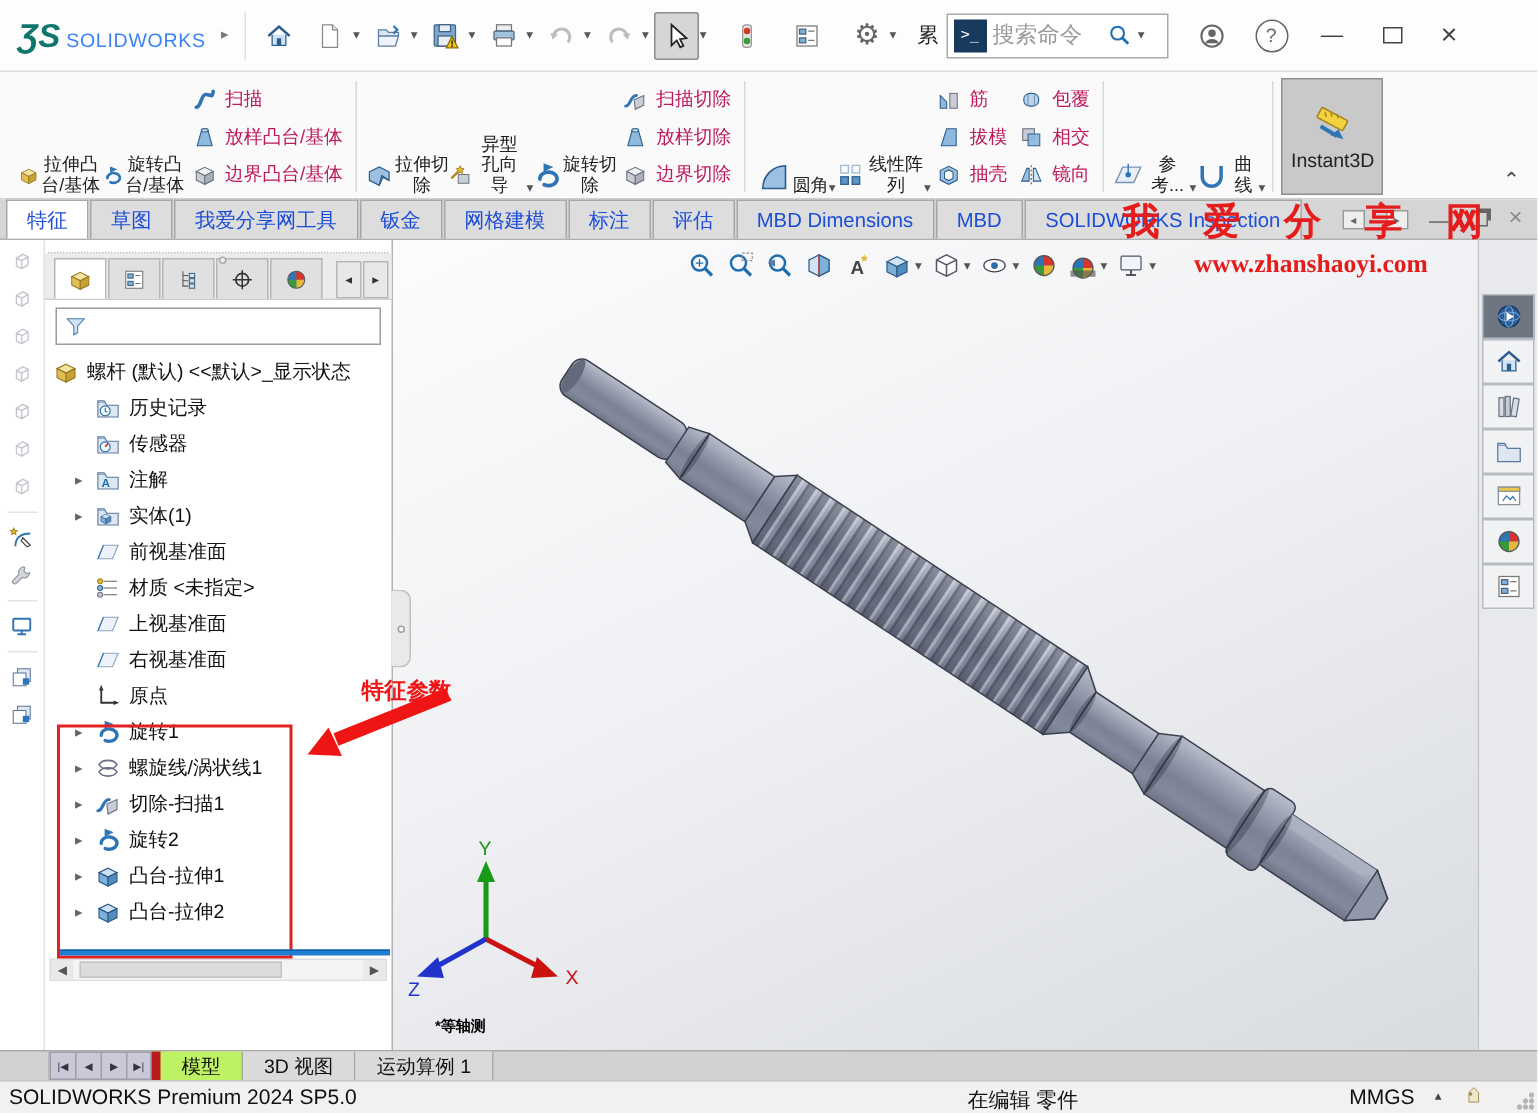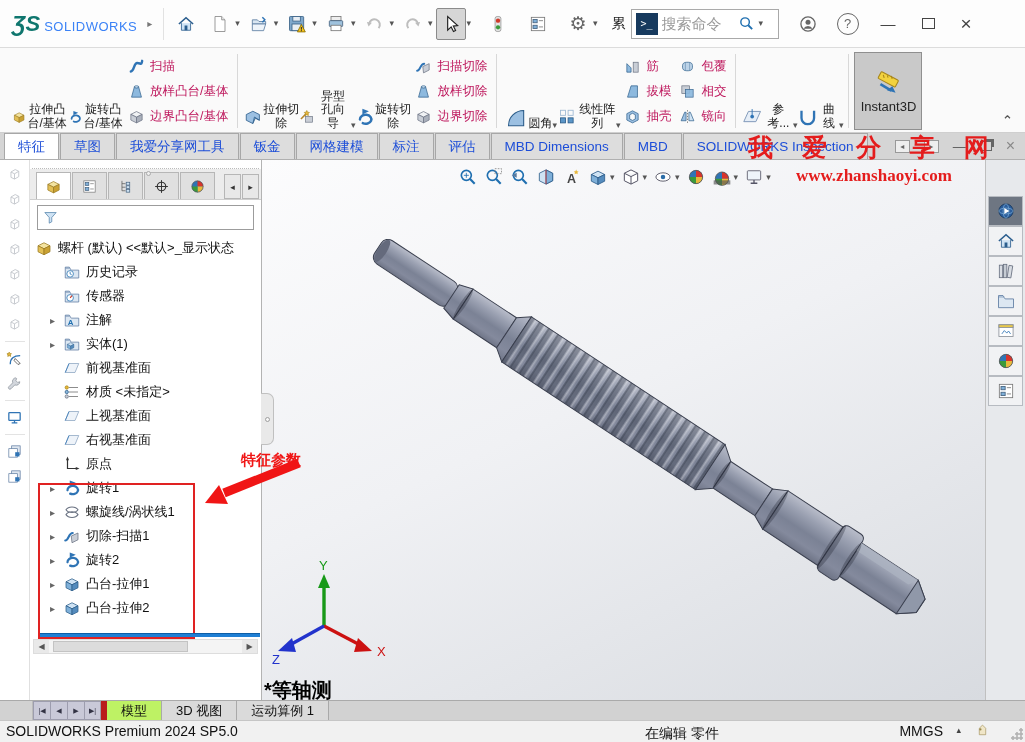--- a/index.html
+++ b/index.html
@@ -65,21 +65,21 @@
 .fp-hscroll{position:absolute;left:3px;right:3px;bottom:46px;height:15px;display:flex;align-items:center;background:#f2f2f2;border:1px solid #ddd}
 .hs-ar{width:15px;height:13px;display:flex;align-items:center;justify-content:center;font-size:8px;color:#555;background:#e9e9e9}
 .hs-track{flex:1;height:13px;background:#f4f4f4;position:relative}
 .hs-thumb{position:absolute;left:4px;top:1px;width:70%;height:11px;background:#dcdcdc;border:1px solid #c3c3c3}
 .splitter-tab{position:absolute;right:-13px;top:233px;width:13px;height:52px;background:#e9e9e9;border:1px solid #c0c0c0;border-left:none;border-radius:0 7px 7px 0;z-index:7;display:flex;align-items:center;justify-content:center}
 .splitter-tab i{width:5px;height:5px;border:1px solid #9f9f9f;border-radius:50%;background:#f7f7f7}
 
 #viewport{flex:1;position:relative;background:linear-gradient(155deg,#fcfcfd 0%,#f0f1f4 45%,#d8dbe0 100%);overflow:hidden}
 .hud{position:absolute;left:196px;top:7px;display:flex;align-items:center;gap:6px;z-index:6}
 .hud .hi{display:flex;align-items:center;gap:2px}
-.vlabel{position:absolute;left:2px;top:517px;font-size:20px;font-weight:600;color:#000}
+.vlabel{position:absolute;left:28px;top:517px;font-size:10px;font-weight:600;color:#000}
 .triad{position:absolute;left:10px;top:400px}
 
 #rpane{width:40px;background:#e7e9ec;border-left:1px solid #c0c0c0;display:flex;flex-direction:column;align-items:center;padding-top:36px}
 .rp-btn{width:35px;height:30px;border:1px solid #b7bbc1;background:#f1f2f4;display:flex;align-items:center;justify-content:center;margin-bottom:0}
 .rp-btn.pressed1{background:#6e7682}
 
 #bottomtabs{height:20px;background:#d2d2d2;display:flex;align-items:stretch;border-top:1px solid #aaa}
 .bt-pad{width:33px;border-right:1px solid #bbb}
 .bt-nav{display:flex}
 .bt-nb{width:17px;display:flex;align-items:center;justify-content:center;background:#c9c9d8;border:1px solid #9d9dae;font-size:7px;color:#334;border-right-width:0}

